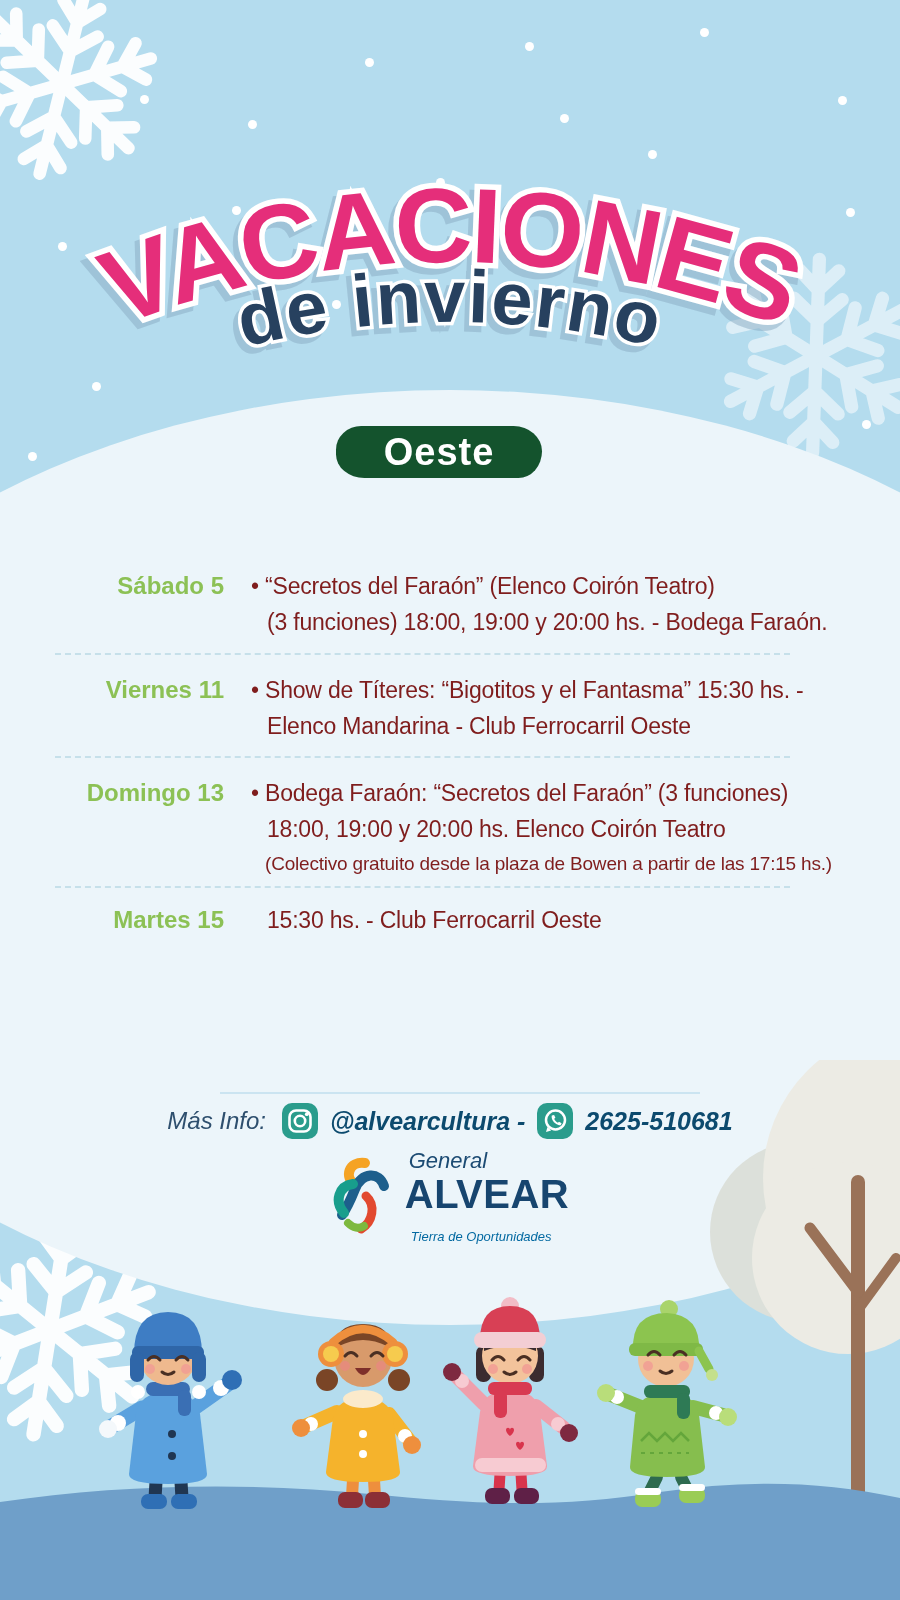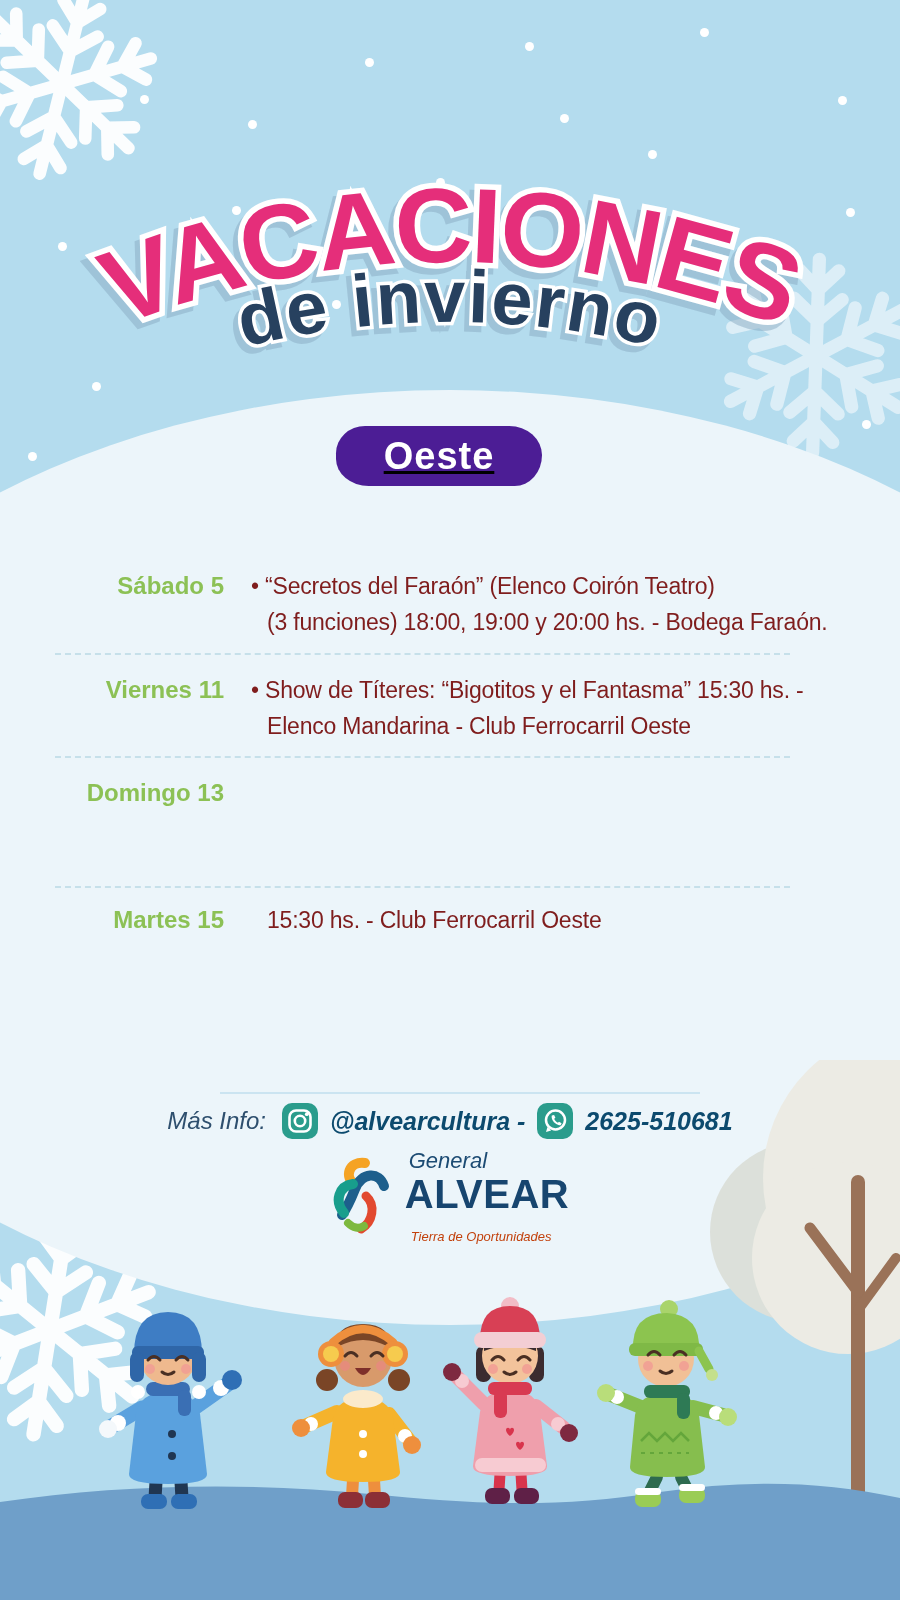--- a/index.html
+++ b/index.html
@@ -17,23 +17,23 @@
   .title{position:absolute;left:0;top:0;z-index:3;
          filter:drop-shadow(-5px 6px 0 rgba(136,170,194,.5));}
   .t-main{font-family:"Liberation Sans",sans-serif;font-weight:700;font-size:106px;letter-spacing:-3px;
           fill:#E52E7A;stroke:#ffffff;stroke-width:11px;paint-order:stroke;}
   .t-sub{font-family:"Liberation Sans",sans-serif;font-weight:700;font-size:74px;letter-spacing:2px;
          fill:#27415F;stroke:#ffffff;stroke-width:7px;paint-order:stroke;}
   
   .blob{position:absolute;left:-270px;top:390px;width:1440px;height:935px;border-radius:50%;
         background:#ECF5FA;z-index:2;}
   
-  .badge{position:absolute;left:336px;top:426px;width:206px;height:60px;z-index:3;
-         background:#4c1d95;border-radius:32px 36px 30px 36px / 30px 32px 34px 30px;
-         display:flex;align-items:center;justify-content:center;text-decoration:underline;}
+  .badge{position:absolute;left:336px;top:426px;width:206px;height:52px;z-index:3;
+         background:#14532d;border-radius:32px 36px 30px 36px / 30px 32px 34px 30px;
+         display:flex;align-items:center;justify-content:center;}
   .badge span{color:#fff;font-weight:700;font-size:38px;letter-spacing:1px;}
   
   .schedule{position:absolute;left:0;top:0;width:900px;height:1600px;z-index:3;}
   .row{position:absolute;left:0;width:870px;display:flex;}
   .date{width:200px;text-align:right;font-weight:700;font-size:24px;line-height:36px;color:#8CC155;flex:none;padding-left:24px;}
   .event{margin-left:27px;color:#7f1d1d;font-size:23px;line-height:36px;letter-spacing:-.2px;white-space:nowrap;}
   .event .l2{padding-left:16px;}
   .event .note{padding-left:14px;font-size:19px;line-height:30px;margin-top:2px;}
   .sep{position:absolute;left:55px;width:735px;border-top:2.5px dashed #C6E0EA;}
   
@@ -41,21 +41,21 @@
   .contact{position:absolute;left:0;top:1102px;width:900px;display:flex;align-items:center;
            justify-content:center;gap:11px;z-index:3;}
   .c-label{font-style:italic;font-size:24px;color:#2E4F6E;margin-right:4px;}
   .c-strong{font-style:italic;font-weight:700;font-size:25px;color:#0c4a6e;}
   
   .logo{position:absolute;left:0;top:1150px;width:900px;display:flex;align-items:center;
         justify-content:center;gap:12px;z-index:3;}
   .logo-text{display:flex;flex-direction:column;line-height:1;}
   .logo-top{font-style:italic;font-size:22px;color:#1C4B73;margin-left:4px;}
   .logo-name{font-weight:700;font-size:40px;letter-spacing:.5px;color:#17456F;margin-top:2px;}
-  .logo-tag{font-style:italic;font-size:13px;color:#c2410c;margin-top:16px;margin-left:6px;}
+  .logo-tag{font-style:italic;font-size:13px;color:#0369a1;margin-top:16px;margin-left:6px;}
   
   .tree{position:absolute;left:700px;top:1060px;z-index:4;}
   .ground{position:absolute;left:0;top:1470px;z-index:5;}
   .kid{position:absolute;z-index:6;}
   .k1{left:88px;top:1292px;} .k2{left:283px;top:1300px;}
   .k3{left:430px;top:1288px;} .k4{left:585px;top:1295px;}
 </style>
 </head>
 <body>
 
@@ -108,20 +108,25 @@
       <div class="date">Viernes 11</div>
       <div class="event">
         <div class="l1">• Show de Títeres: “Bigotitos y el Fantasma” 15:30 hs. -</div>
         <div class="l2">Elenco Mandarina - Club Ferrocarril Oeste</div>
       </div>
     </div>
     <div class="sep" style="top:756px"></div>
 
     <div class="row" style="top:775px">
       <div class="date">Domingo 13</div>
+      <div class="event">
+        <div class="l1">• Bodega Faraón: “Secretos del Faraón” (3 funciones)</div>
+        <div class="l2">18:00, 19:00 y 20:00 hs. Elenco Coirón Teatro</div>
+        <div class="note">(Colectivo gratuito desde la plaza de Bowen a partir de las 17:15 hs.)</div>
+      </div>
     </div>
     <div class="sep" style="top:886px"></div>
 
     <div class="row" style="top:902px">
       <div class="date">Martes 15</div>
       <div class="event">
         <div class="l2">15:30 hs. - Club Ferrocarril Oeste</div>
       </div>
     </div>
   </div>

